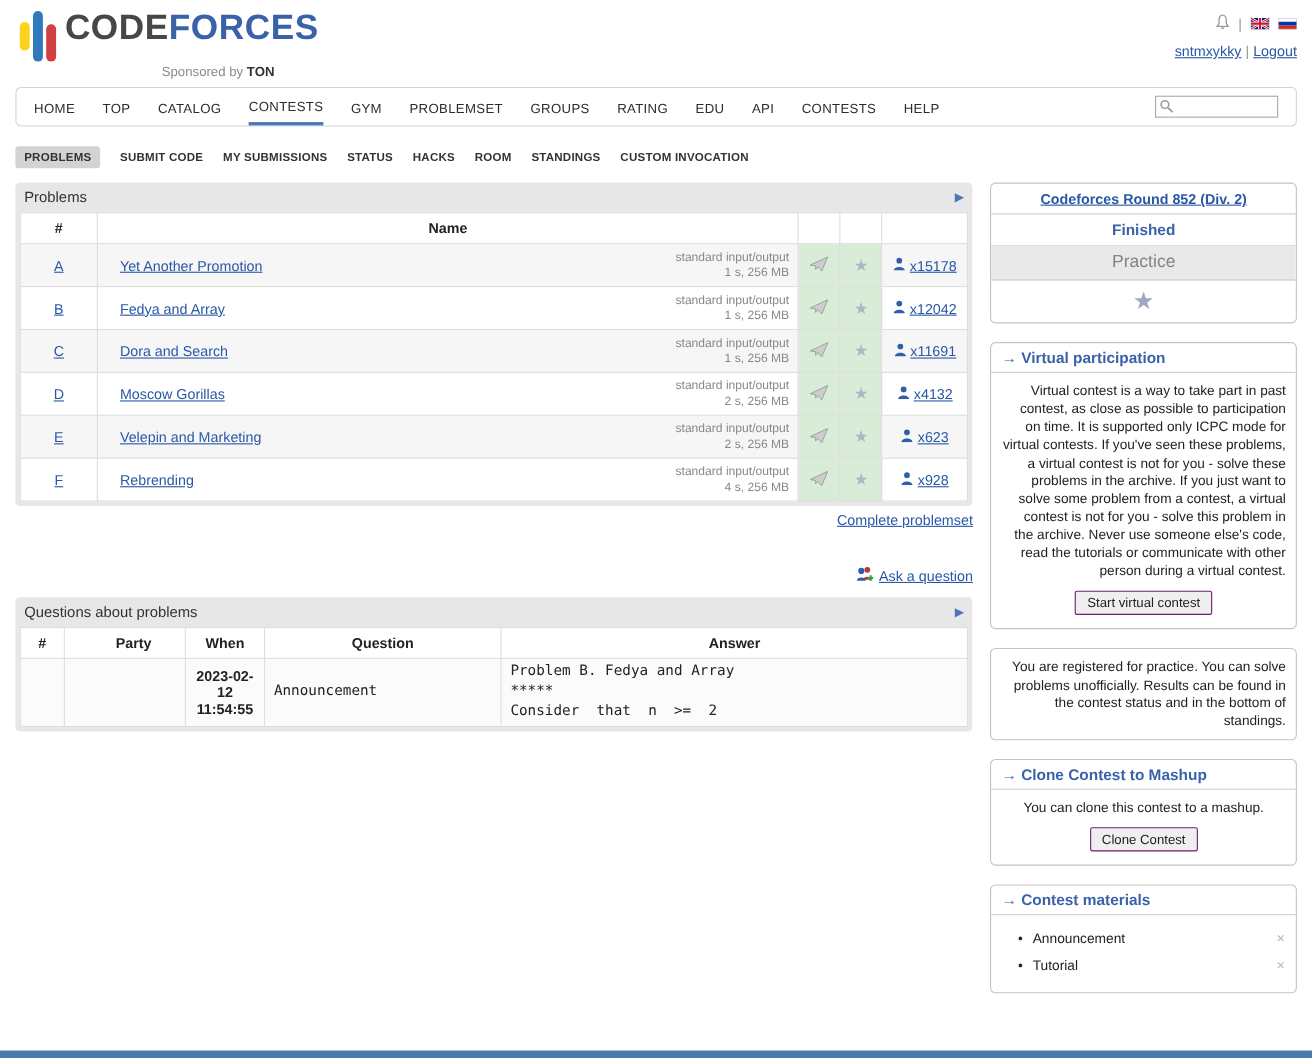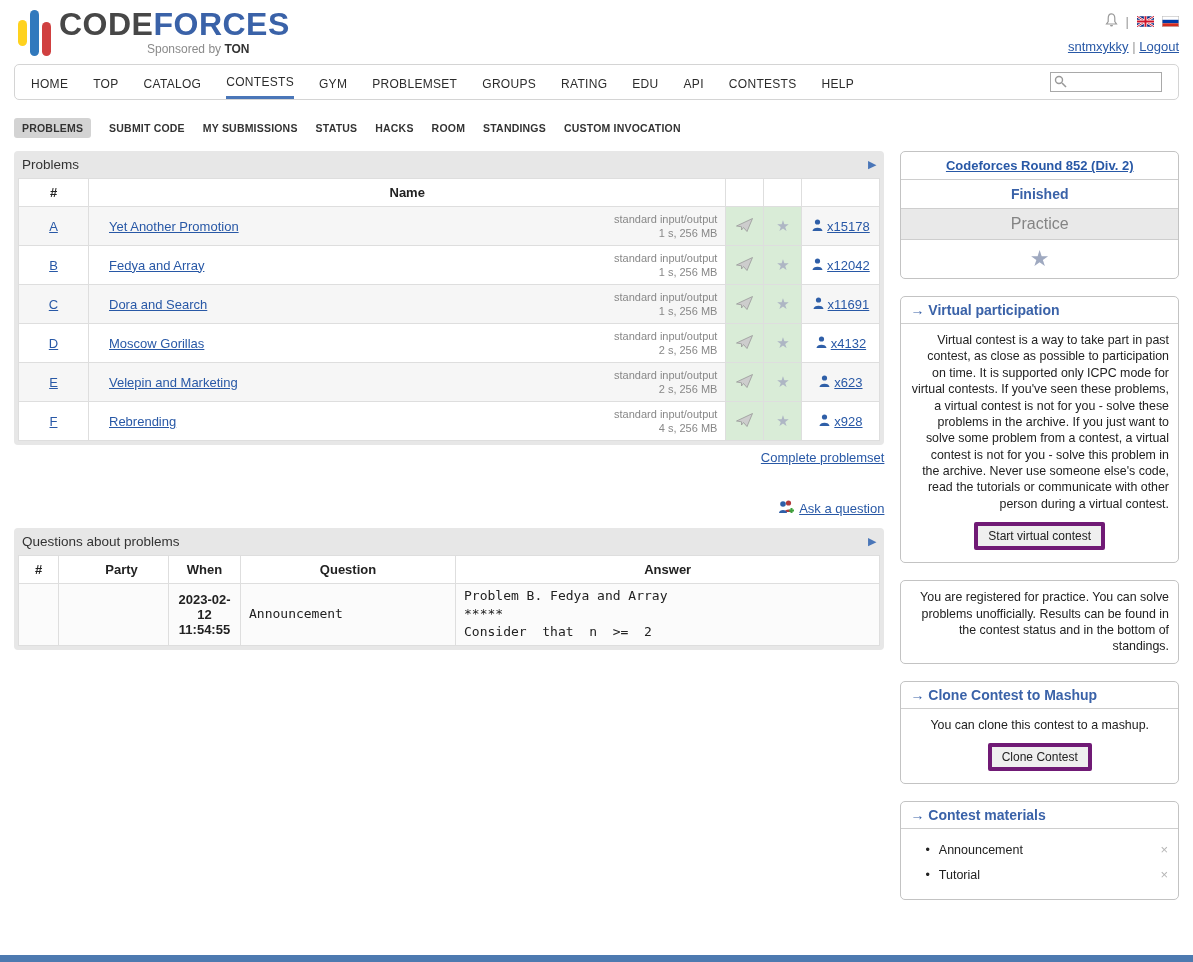--- a/index.html
+++ b/index.html
@@ -17,21 +17,21 @@
   .logo-wrap { display:flex; gap:8px; padding-left:4px; align-items:flex-start; }
   .logo-bars { display:flex; gap:3px; height:48px; align-items:center; padding-top:2px; }
   .bar { width:9px; border-radius:5px; }
   .bar-yellow { height:26px; background:#ffd21e; align-self:center; }
   .bar-blue   { height:46px; background:#3179bd; }
   .bar-red    { height:34px; background:#d04040; align-self:flex-end; }
   .logo-text { line-height:1; }
   .logo-title { font-size:32px; font-weight:bold; letter-spacing:.5px; }
   .logo-code { color:#474747; }
   .logo-forces { color:#3a62a8; }
-  .logo-sub { font-size:12px; color:#8a8a8a; margin-top:3px; padding-left:88px; }
+  .logo-sub { font-size:12px; color:#8a8a8a; margin-top:19px; padding-left:88px; }
   .logo-sub b { color:#333; }
   .header-right { text-align:right; padding-top:4px; font-size:13px; }
   .top-icons { display:flex; justify-content:flex-end; align-items:center; gap:8px; height:18px; }
   .sep { color:#999; }
   .flag { display:inline-flex; cursor:pointer; }
   .user-line { margin-top:9px; }
 
   
   .main-nav {
     margin-top:8px; border:1px solid #d4d4d4; border-radius:5px; height:36px;
@@ -88,21 +88,21 @@
   .contest-box .row { text-align:center; padding:6px 4px; border-bottom:1px solid #cecece; }
   .contest-box .row:last-child { border-bottom:none; }
   .contest-title a { font-weight:bold; }
   .contest-status { color:#3a62a8; font-weight:bold; font-size:14px; }
   .contest-mode { background:#e9e9e9; color:#848484; font-size:16px; padding:7px 4px; }
   .contest-star .star-glyph { font-size:22px; color:#9fa9c0; }
   .sidebox .caption { color:#3a62a8; font-weight:bold; font-size:14px; padding:5px 9px; border-bottom:1px solid #cecece; }
   .sidebox .body { padding:8px 9px; font-size:12.4px; line-height:1.32;text-align:right; }
   .sidebox .body.centered { text-align:center; }
   .btn-row { text-align:center; padding:2px 0 12px 0; }
-  .cf-btn { font-size:12px; padding:3px 10px; background:#efefef; border:4px solid #701a75; border-radius:2px; cursor:pointer; font-family:inherit; color:#222; }
+  .cf-btn { font-size:12px; padding:3px 10px; background:#efefef; border:1px solid #701a75; border-radius:2px; cursor:pointer; font-family:inherit; color:#222; }
   .materials-list { list-style:none; margin:8px 0 12px 0; padding:0 10px 0 24px; }
   .materials-list li { display:flex; align-items:center; padding:5px 0; font-size:12.5px; }
   .mat-bullet { margin-right:9px; color:#222; }
   .mat-label { color:#222; cursor:pointer; }
   .mat-close { margin-left:auto; color:#b5b5b5; cursor:pointer; font-size:13px; }
 
   .footer-bar { position:absolute; left:0; right:0; bottom:0; height:7px; background:#4d7ab0; }
 </style>
 </head>
 <body>

